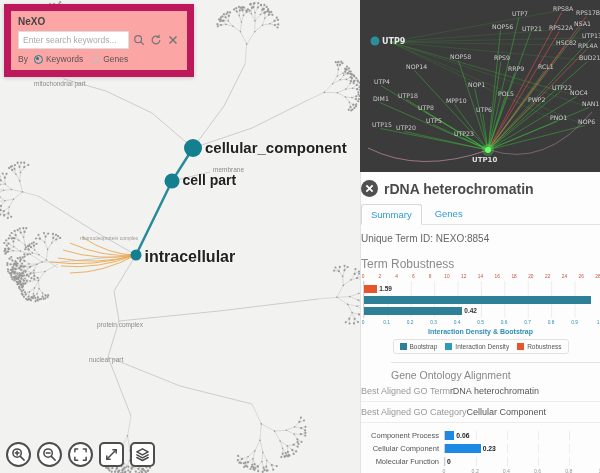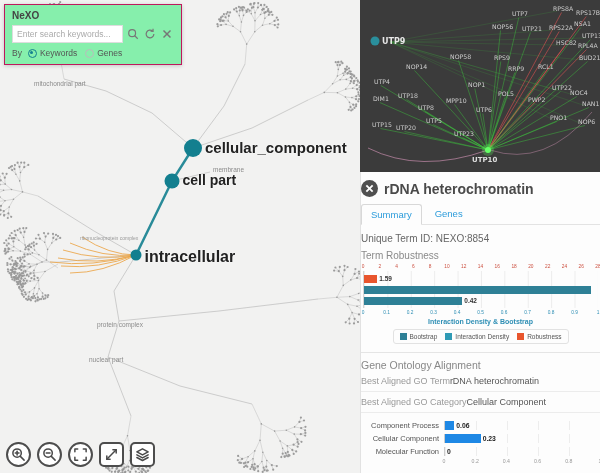--- a/index.html
+++ b/index.html
@@ -4,21 +4,21 @@
 <style>
   html,body{margin:0;padding:0;background:#fff;}
   .stage{position:relative;width:600px;height:473px;overflow:hidden;background:#f2f2f1;
          font-family:"Liberation Sans",sans-serif;}
   #tree-svg{position:absolute;left:0;top:0;}
   .node-label{position:absolute;color:#222;font-weight:bold;text-shadow:0 0 2px #fff;white-space:nowrap;}
   .minor-label{position:absolute;color:#8b8b8b;font-size:6.5px;white-space:nowrap;}
   .tiny-label{position:absolute;color:#9a9a9a;font-size:5px;white-space:nowrap;}
 
   
-  .search-panel{position:absolute;left:4px;top:4px;width:162px;background:#86efac;border:1px solid #be185d;
+  .search-panel{position:absolute;left:4px;top:4px;width:162px;background:#fca5a5;border:7px solid #be185d;
                 box-shadow:0 1px 4px rgba(0,0,0,.18);padding:5px 7px 6px;z-index:6;}
   .sp-title{font-size:10px;font-weight:bold;color:#444;margin-bottom:4px;}
   .sp-row{display:flex;align-items:center;gap:3px;}
   .sp-row input{flex:1;min-width:0;border:1px solid #ddd;font-size:8.5px;padding:3px 4px;color:#333;
                 font-family:"Liberation Sans",sans-serif;}
   .sp-row input::placeholder{color:#aaa;}
   .spi{width:14px;height:14px;display:flex;align-items:center;justify-content:center;cursor:pointer;}
   .sp-by{display:flex;align-items:center;gap:6px;margin-top:5px;font-size:8.5px;color:#555;}
   .mode{display:flex;align-items:center;gap:3px;cursor:pointer;}
   .rb-dot{width:9px;height:9px;border-radius:50%;border:1.5px solid #bbb;box-sizing:border-box;position:relative;}
@@ -43,22 +43,22 @@
                 border-left:1px solid #e2e2e2;box-sizing:border-box;padding:8px 0;overflow:hidden;}
   .dhead{display:flex;align-items:center;gap:6px;}
   .close{width:17px;height:17px;border-radius:50%;background:#4f4f4f;border:none;padding:0;cursor:pointer;
          display:flex;align-items:center;justify-content:center;flex:0 0 17px;}
   .close svg{stroke:#fff;stroke-width:2;}
   .dtitle{font-size:14px;font-weight:bold;color:#4a4a4a;}
   .tabs{display:flex;gap:4px;border-bottom:1px solid #e3e3e3;margin-top:7px;}
   .tab{color:#2d9cdb;font-size:9.5px;padding:4px 9px;cursor:pointer;}
   .tab.active{border:1px solid #d8d8d8;border-bottom:1px solid #fdfdfd;border-radius:3px 3px 0 0;margin-bottom:-1px;}
   .uid{margin-top:8px;font-size:10px;color:#666;}
-  .sec-label{margin-top:6px;font-size:10px;color:#8a8a8a;}
-  .sec-head{margin-top:8px;padding-top:6px;border-top:1px solid #e5e5e5;font-size:10.5px;color:#888;}
+  .sec-label{margin-top:13px;font-size:12px;color:#8a8a8a;}
+  .sec-head{margin-top:8px;padding-top:6px;border-top:1px solid #e5e5e5;font-size:10.5px;color:#888;margin-left:30px;}
 
   
   .rb-topaxis{position:relative;height:6px;margin:3px 2px 1px 2px;}
   .rb-topaxis span{position:absolute;top:0;font-size:4.8px;color:#cc5040;transform:translateX(-50%);}
   .rb-plot{position:relative;margin:0 2px;border-left:1px solid #d5d5d5;padding:2px 0;
            background-image:linear-gradient(to right,#ececec 1px,transparent 1px);background-size:10% 100%;}
   .rb-row{display:flex;align-items:center;height:11px;}
   .rb-bar{height:8px;}
   .rb-val{font-size:6.5px;font-weight:bold;color:#333;margin-left:2px;}
   .rb-axis{position:relative;height:6px;margin:2px 2px 0 2px;}

